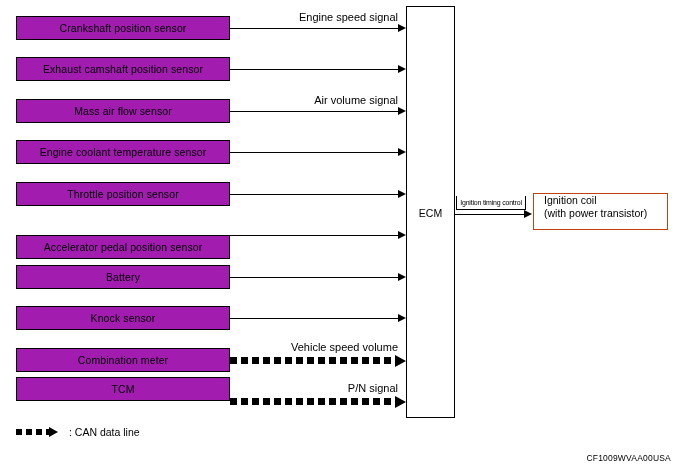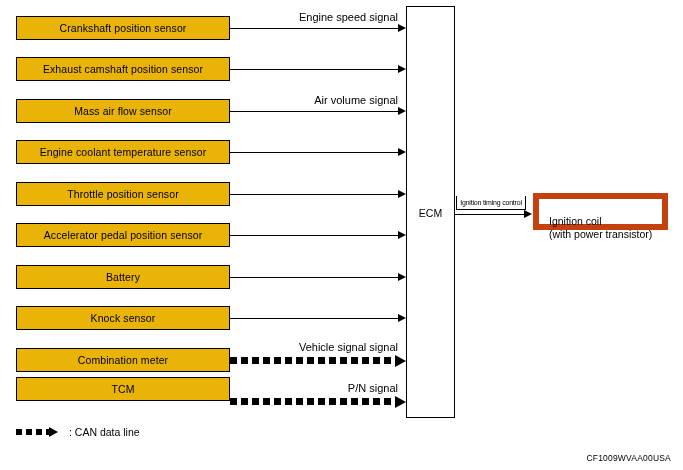--- a/index.html
+++ b/index.html
@@ -20,21 +20,21 @@
   }
 
   
   .src-box {
     position: absolute;
     left: 16px;
     width: 214px;
     height: 24px;
     box-sizing: border-box;
     border: 1px solid #000000;
-    background: #eab308;
+    background: #a21caf;
     display: flex;
     align-items: center;
     justify-content: center;
   }
   .src-box .lbl {
     font-size: 10.5px;
     line-height: 1;
     letter-spacing: 0.1px;
     white-space: nowrap;
   }
@@ -140,23 +140,23 @@
     white-space: nowrap;
     letter-spacing: -0.2px;
   }
   #ign-coil-box {
     position: absolute;
     left: 533px;
     top: 193px;
     width: 135px;
     height: 37px;
     box-sizing: border-box;
-    border: 6px solid #c2410c;
-    background: #ffffff;
-    padding: 16px 0 0 10px;
+    border: 1px solid #c2410c;
+    background: #ffffff;
+    padding: 0 0 0 10px;
   }
   #ign-coil-box .line {
     font-size: 10.5px;
     line-height: 13px;
     white-space: nowrap;
   }
 
   
   #legend {
     position: absolute;
@@ -213,21 +213,21 @@
   </div>
   <div class="src-box" style="top:99px">
     <span class="lbl">Mass air flow sensor</span>
   </div>
   <div class="src-box" style="top:140px">
     <span class="lbl">Engine coolant temperature sensor</span>
   </div>
   <div class="src-box" style="top:182px">
     <span class="lbl">Throttle position sensor</span>
   </div>
-  <div class="src-box" style="top:223px">
+  <div class="src-box" style="top:235px">
     <span class="lbl">Accelerator pedal position sensor</span>
   </div>
   <div class="src-box" style="top:265px">
     <span class="lbl">Battery</span>
   </div>
   <div class="src-box" style="top:306px">
     <span class="lbl">Knock sensor</span>
   </div>
   <div class="src-box" style="top:348px">
     <span class="lbl">Combination meter</span>
@@ -261,21 +261,21 @@
   <div class="arrow-head" style="left:398px; top:314px"></div>
 
   <div class="can-wire" style="top:357px; width:166px"></div>
   <div class="can-arrow-head" style="left:395px; top:354.5px"></div>
 
   <div class="can-wire" style="top:398px; width:166px"></div>
   <div class="can-arrow-head" style="left:395px; top:395.5px"></div>
 
   <div class="sig-label" style="left:230px; top:12px;  width:168px">Engine speed signal</div>
   <div class="sig-label" style="left:230px; top:95px;  width:168px">Air volume signal</div>
-  <div class="sig-label" style="left:230px; top:342px; width:168px">Vehicle signal signal</div>
+  <div class="sig-label" style="left:230px; top:342px; width:168px">Vehicle speed volume</div>
   <div class="sig-label" style="left:230px; top:383px; width:168px">P/N signal</div>
 
   <div id="ecm-box"></div>
   <div id="ecm-label">ECM</div>
 
   <div id="ign-wire"></div>
   <div id="ign-wire-head" class="arrow-head"></div>
   <div id="ign-label-box">
     <span class="lbl">Ignition timing control</span>
   </div>

